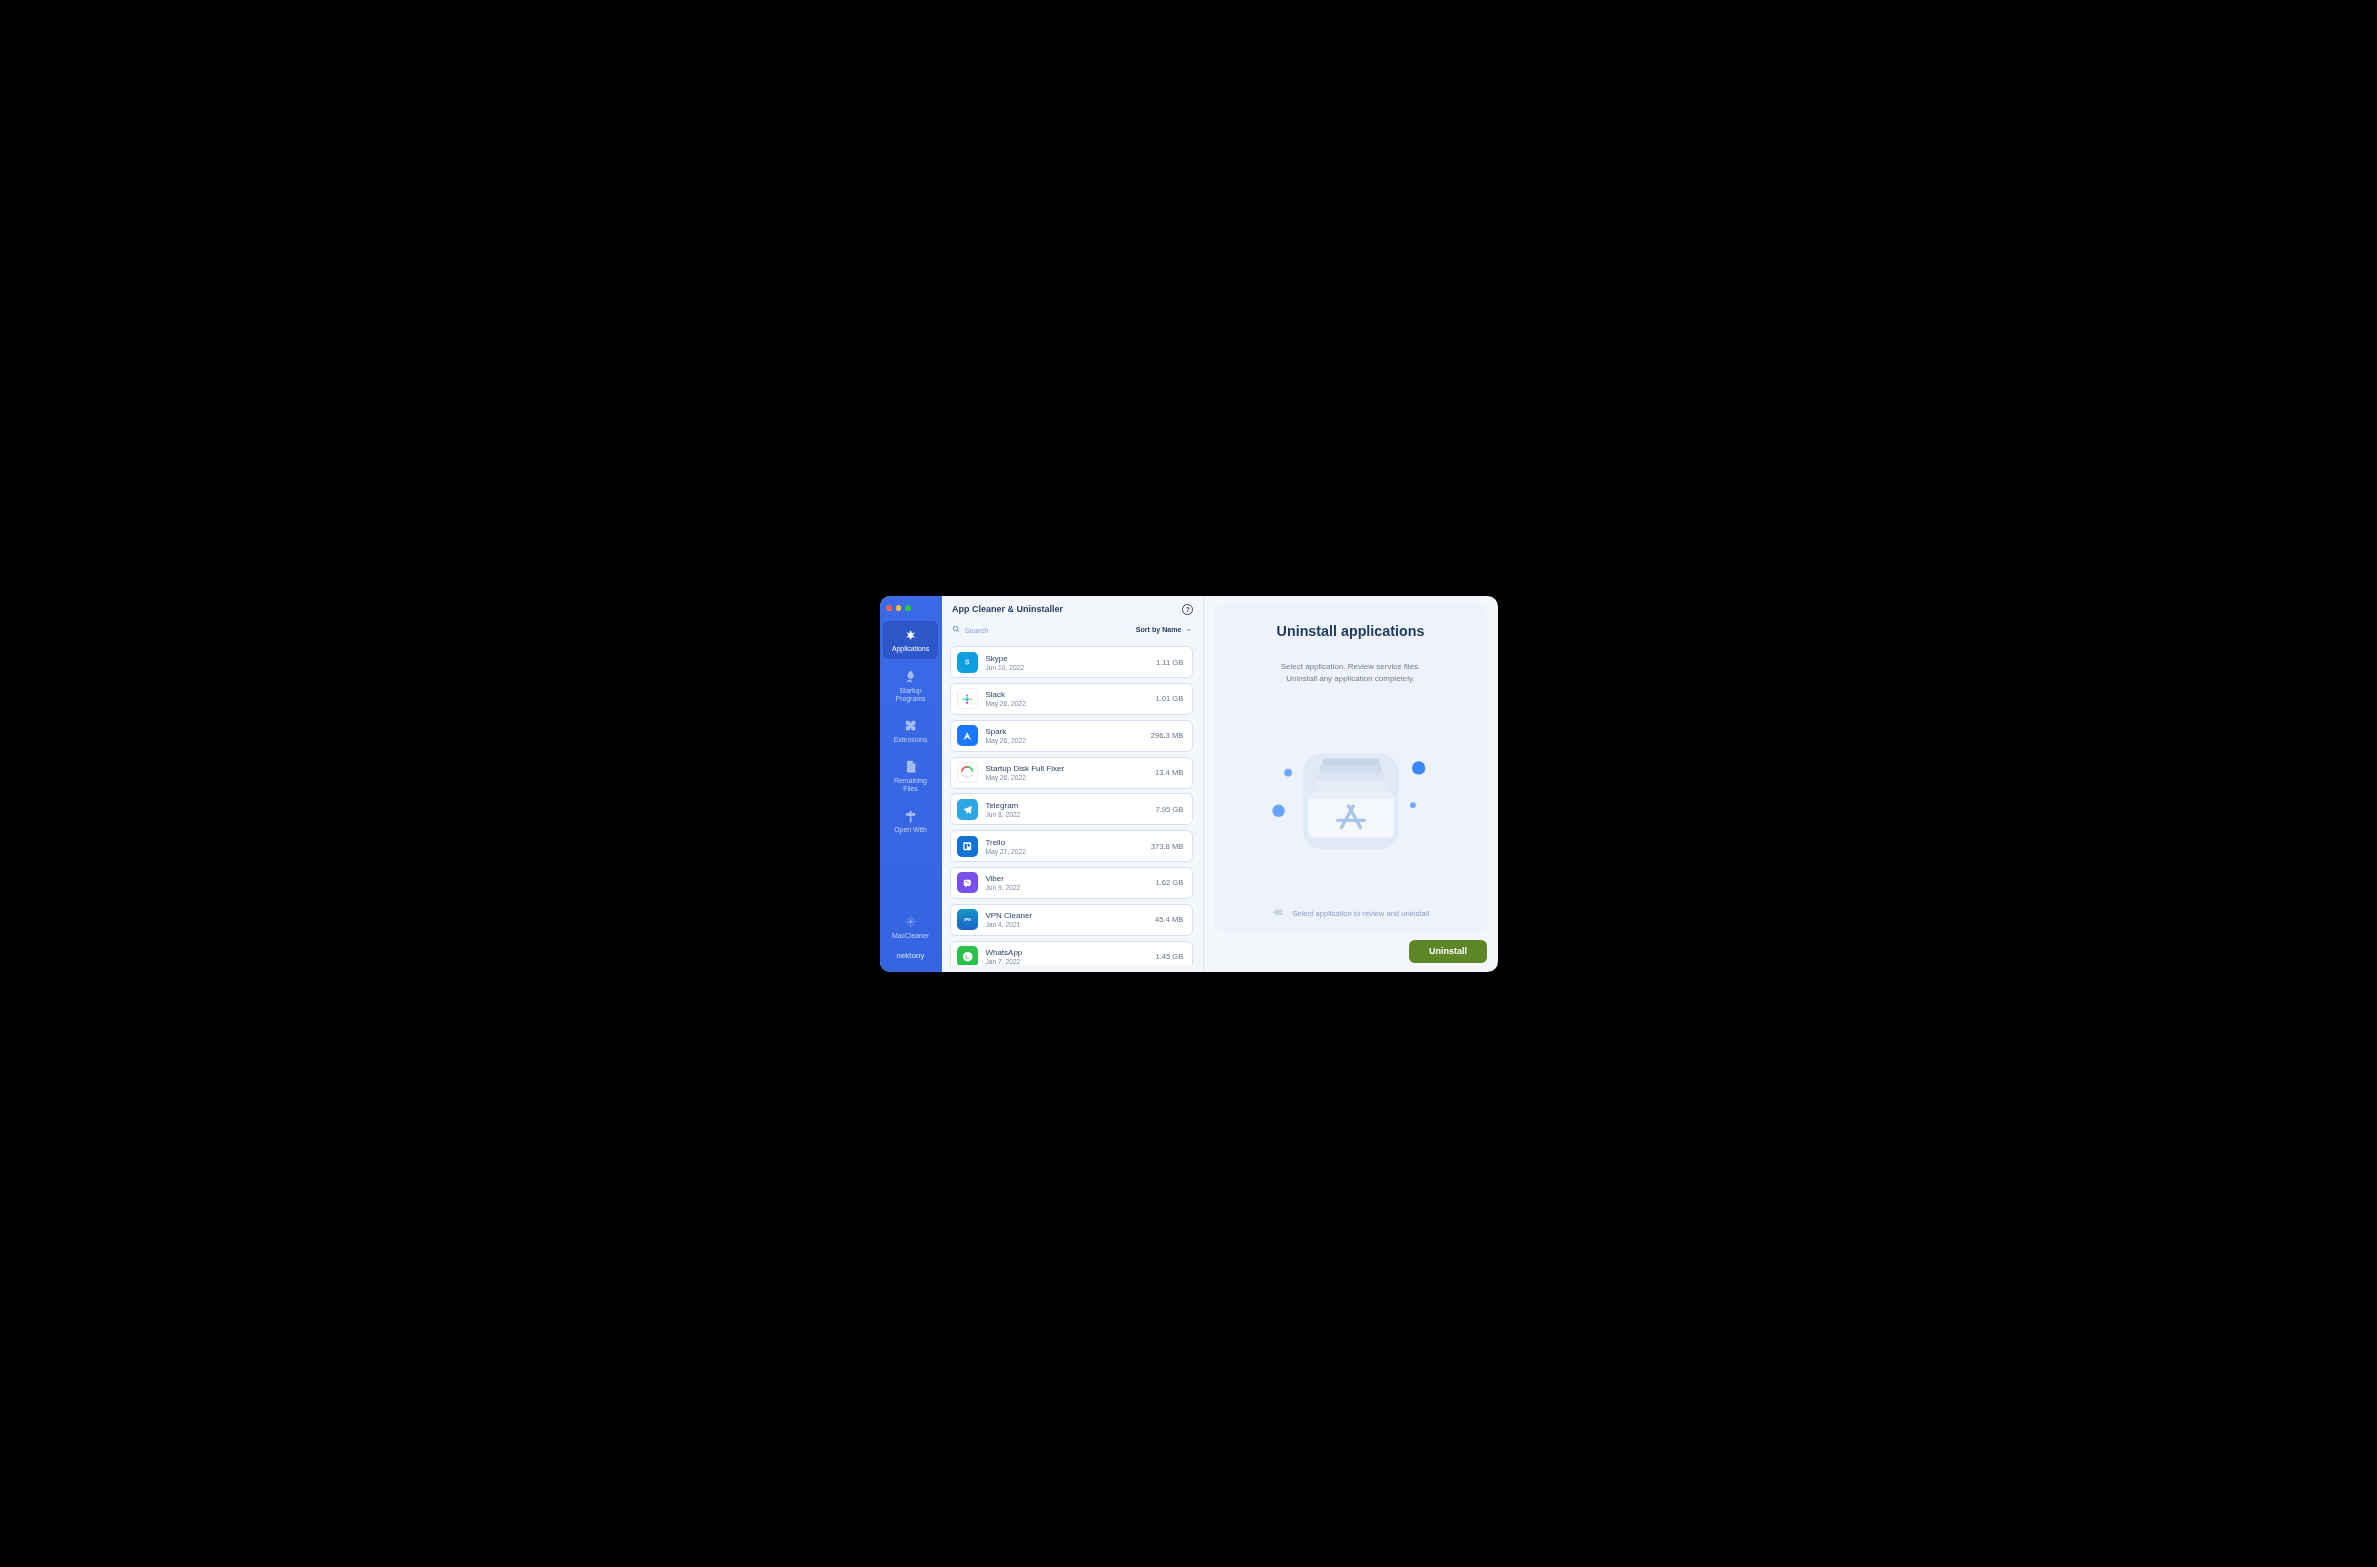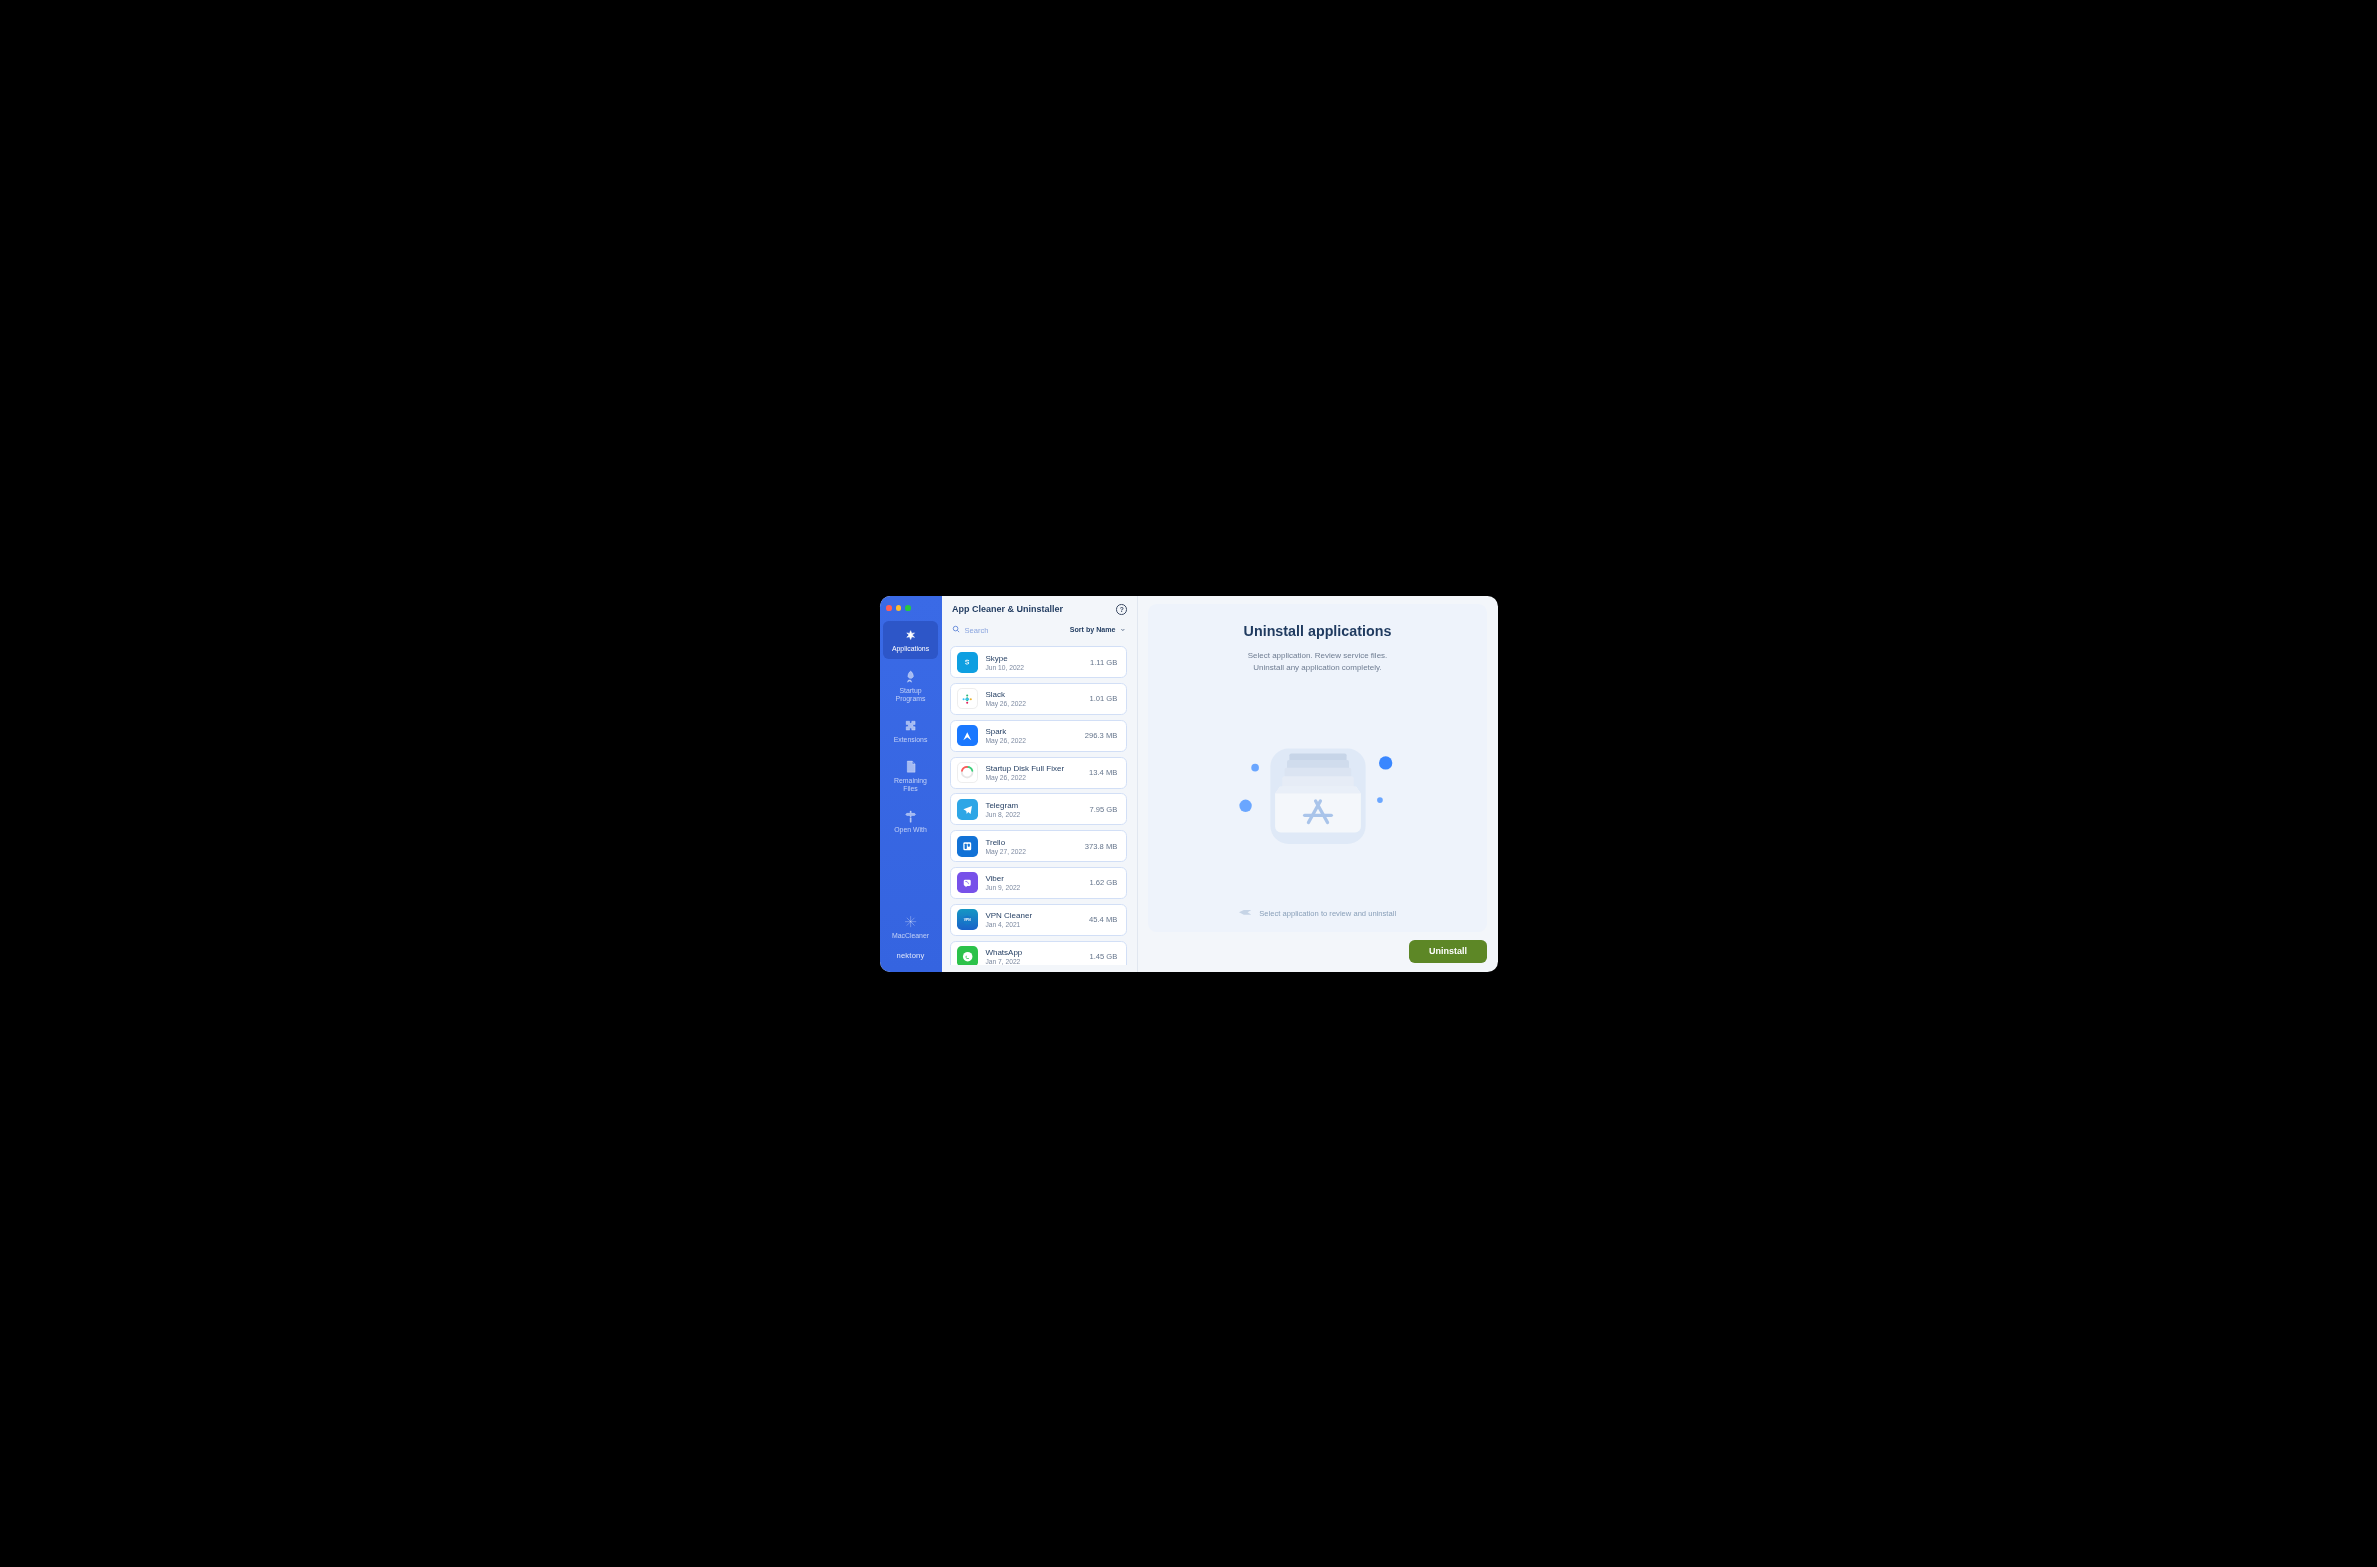--- a/index.html
+++ b/index.html
@@ -75,21 +75,21 @@
   .brand {
     color: rgba(255,255,255,0.85);
     font-size: 7.6px;
     text-align: center;
     padding: 3.8px 0 7.6px;
     letter-spacing: 0.2px;
   }
 
   
   .middle {
-    width: 196px;
+    width: 262px;
     background: #f3f6fa;
     border-right: 0.5px solid #e1e7f0;
     display: flex;
     flex-direction: column;
     padding: 8.6px 6.7px 6.7px 8.6px;
     gap: 3.8px;
     position: relative;
   }
   .mid-header {
     display: flex;
@@ -171,21 +171,21 @@
   }
   .placeholder-card {
     flex:1;
     background: #eef3fb;
     border-radius: 8.6px;
     display:flex; flex-direction:column; align-items:center;
     padding: 19px 19px 11.4px;
     gap: 4.8px;
     position: relative;
   }
-  .ph-title { font-size: 14.3px; font-weight: 700; color:#1f3a5f; margin-bottom: 6px; }
+  .ph-title { font-size: 14.3px; font-weight: 700; color:#1f3a5f; margin-bottom: 17px; }
   .ph-sub   { font-size: 8px; color:#6f7d92; text-align:center; line-height:1.55; }
 
   .illus {
     flex:1; display:flex; align-items:center; justify-content:center;
     width:100%; position:relative;
   }
 
   .hint {
     display:flex; align-items:center; gap:8px;
     color:#8aa0b9; font-size:7.6px;

